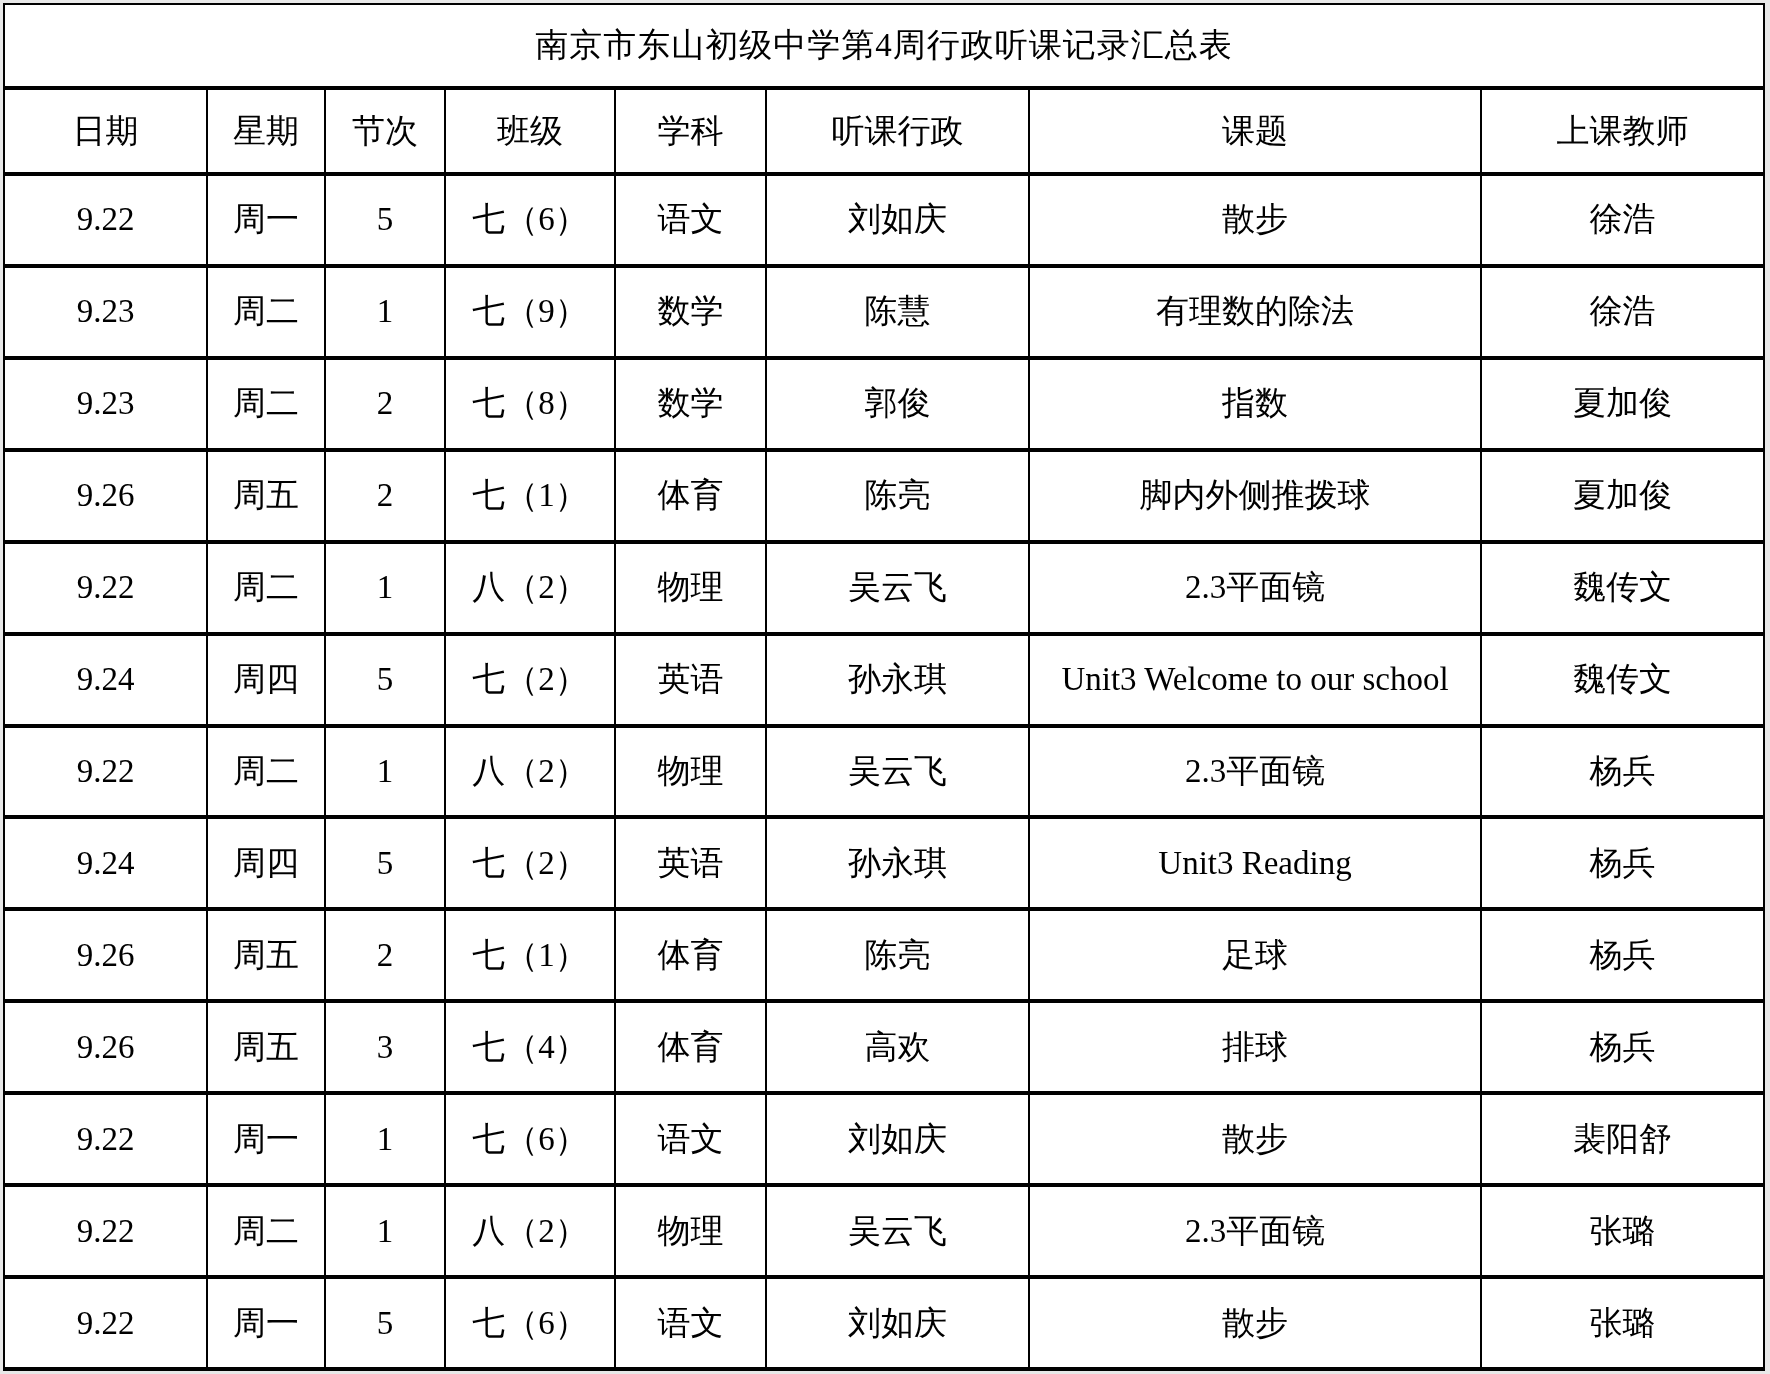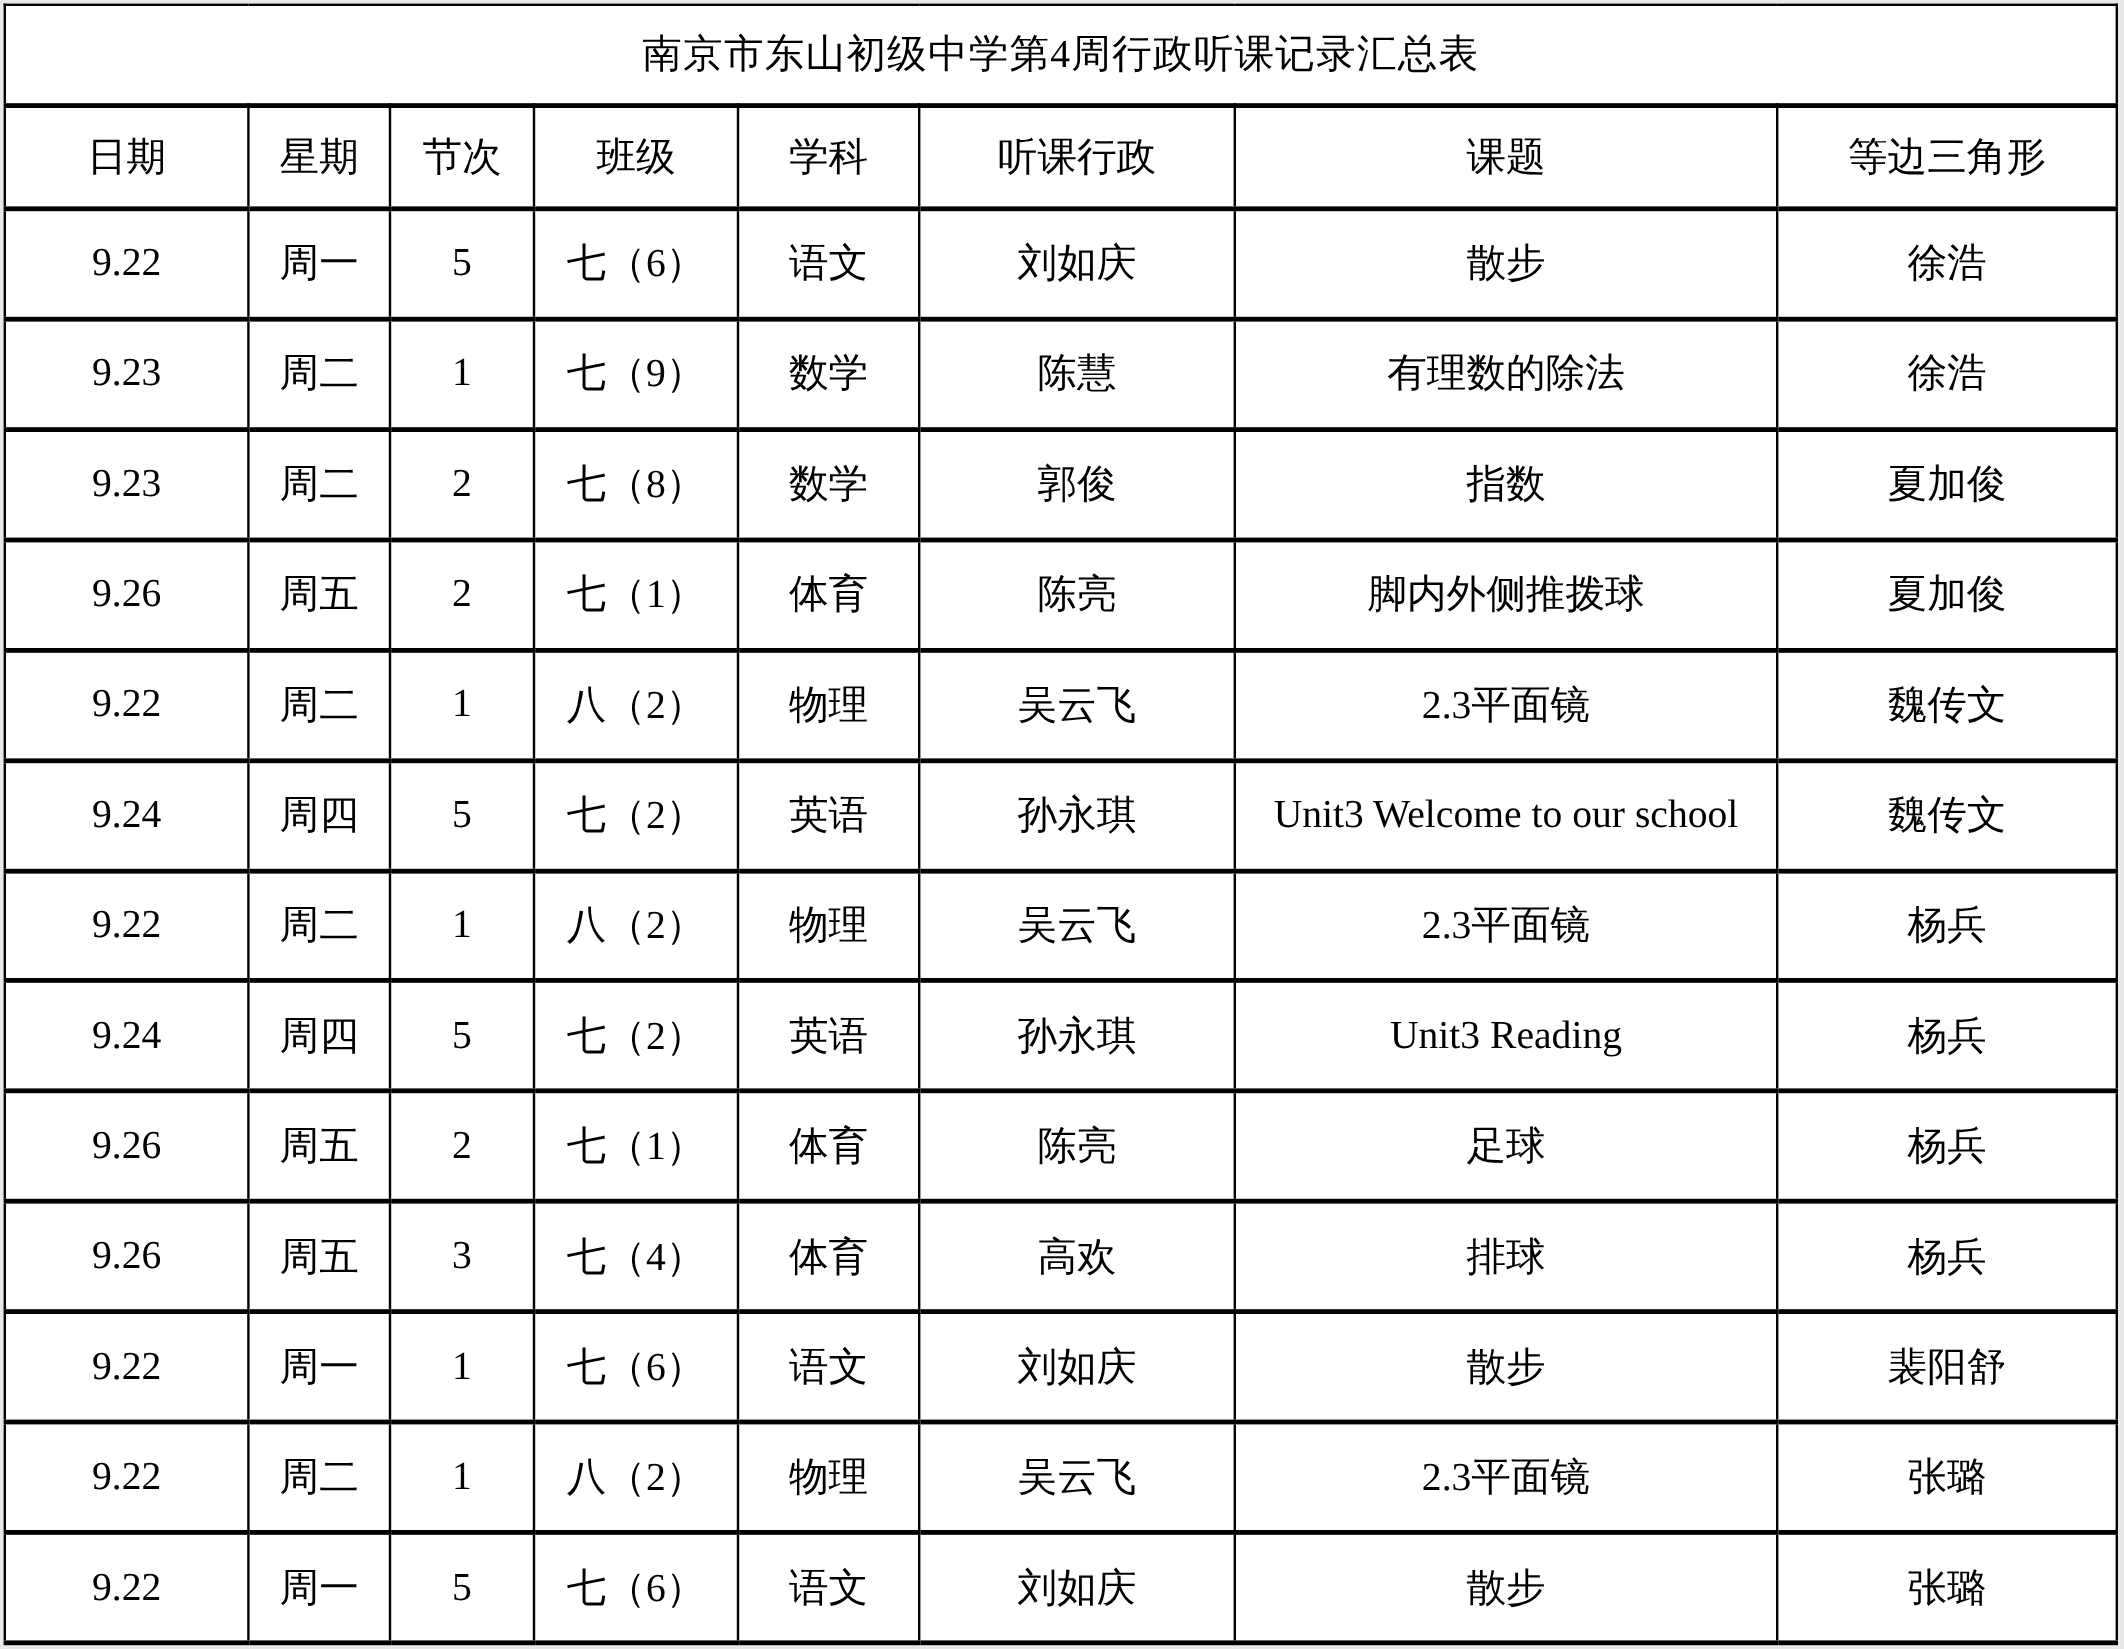--- a/index.html
+++ b/index.html
@@ -72,21 +72,21 @@
       <th class="title-cell" colspan="8">南京市东山初级中学第4周行政听课记录汇总表</th>
     </tr>
     <tr class="header-row">
       <th>日期</th>
       <th>星期</th>
       <th>节次</th>
       <th>班级</th>
       <th>学科</th>
       <th>听课行政</th>
       <th>课题</th>
-      <th>等边三角形</th>
+      <th>上课教师</th>
     </tr>
   </thead>
   <tbody>
       <tr class="data-row">
         <td>9.22</td>
         <td>周一</td>
         <td>5</td>
         <td>七（6）</td>
         <td>语文</td>
         <td>刘如庆</td>

